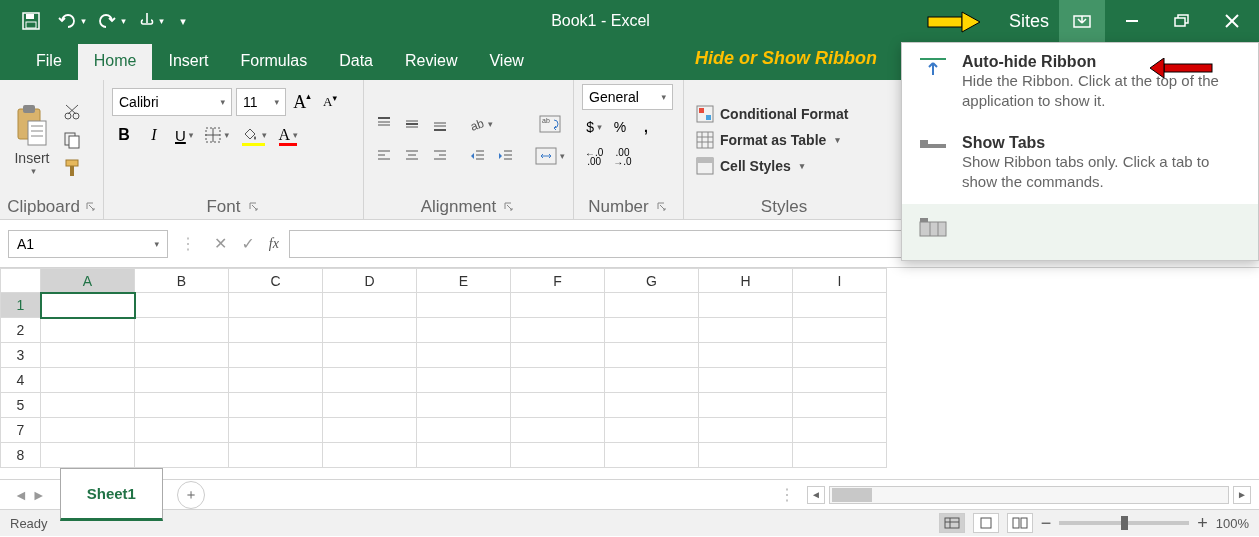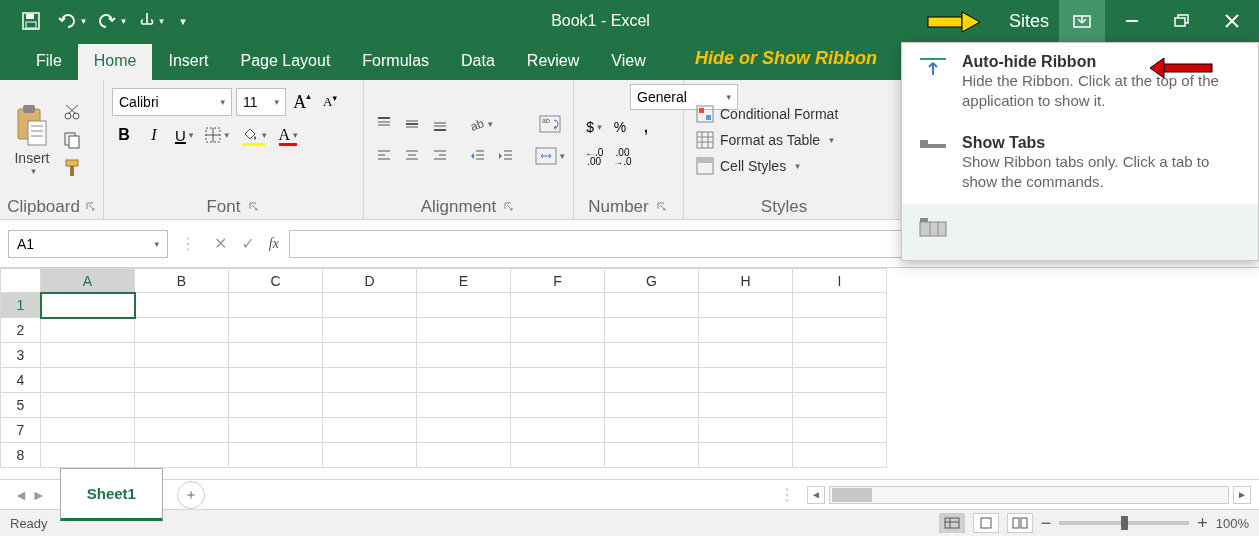--- a/index.html
+++ b/index.html
@@ -40,24 +40,24 @@
   .font-size { width:50px; height:28px; border:1px solid #c0c0c0; background:#fff; padding:2px 6px; display:flex; align-items:center; justify-content:space-between;}
   .rbtn { min-width:24px; height:26px; display:flex; align-items:center; justify-content:center; cursor:pointer; padding:0 3px; position:relative;}
   .caret { font-size:9px; color:#666; margin-left:3px;}
   .font-row2 { display:flex; align-items:center; gap:6px;}
 
   
   .align-col { display:flex; flex-direction:column; gap:6px;}
   .align-row { display:flex; gap:4px;}
 
   
-  .num-select { width:108px; height:26px; border:1px solid #c0c0c0; background:#fff; display:flex; align-items:center; justify-content:space-between; padding:0 6px; font-size:14px;margin-left:48px;}
-
-  
-  .styles-col { display:flex; flex-direction:column; gap:4px; font-size:14px; color:#333;}
+  .num-select { width:91px; height:26px; border:1px solid #c0c0c0; background:#fff; display:flex; align-items:center; justify-content:space-between; padding:0 6px; font-size:14px;}
+
+  
+  .styles-col { display:flex; flex-direction:column; gap:4px; font-size:14px; color:#333;font-weight:bold;}
   .styles-item { display:flex; align-items:center; gap:6px; cursor:pointer; padding:2px 4px;}
 
   
   .corner-ico svg { display:block;}
 
   
   .fxbar { height:48px; border-bottom:1px solid #d4d4d4; display:flex; align-items:center; background:#fff;}
   .namebox { width:160px; height:28px; margin:0 4px 0 8px; border:1px solid #c0c0c0; padding:2px 8px; display:flex; align-items:center; justify-content:space-between; font-size:14px;}
   .fx-btns { display:flex; align-items:center; gap:14px; padding:0 10px; color:#999;}
   .fx-input { flex:1; height:28px; border:1px solid #c0c0c0; margin-right:6px; background:#fff;}
@@ -168,21 +168,20 @@
           <line x1="14" y1="2" x2="2" y2="14" stroke="#fff" stroke-width="2"></line>
         </svg>
     </div>
   </div>
 </div>
 
 <div class="tabsrow">
   <div class="tab">File</div>
   <div class="tab active">Home</div>
   <div class="tab">Insert</div>
-  <div class="tab">Page Layout</div>
   <div class="tab">Formulas</div>
   <div class="tab">Data</div>
   <div class="tab">Review</div>
   <div class="tab">View</div>
   <div class="annot-text">Hide or Show Ribbon</div>
 </div>
 
 <div class="ribbon">
 
   <div class="group" style="width:104px">

